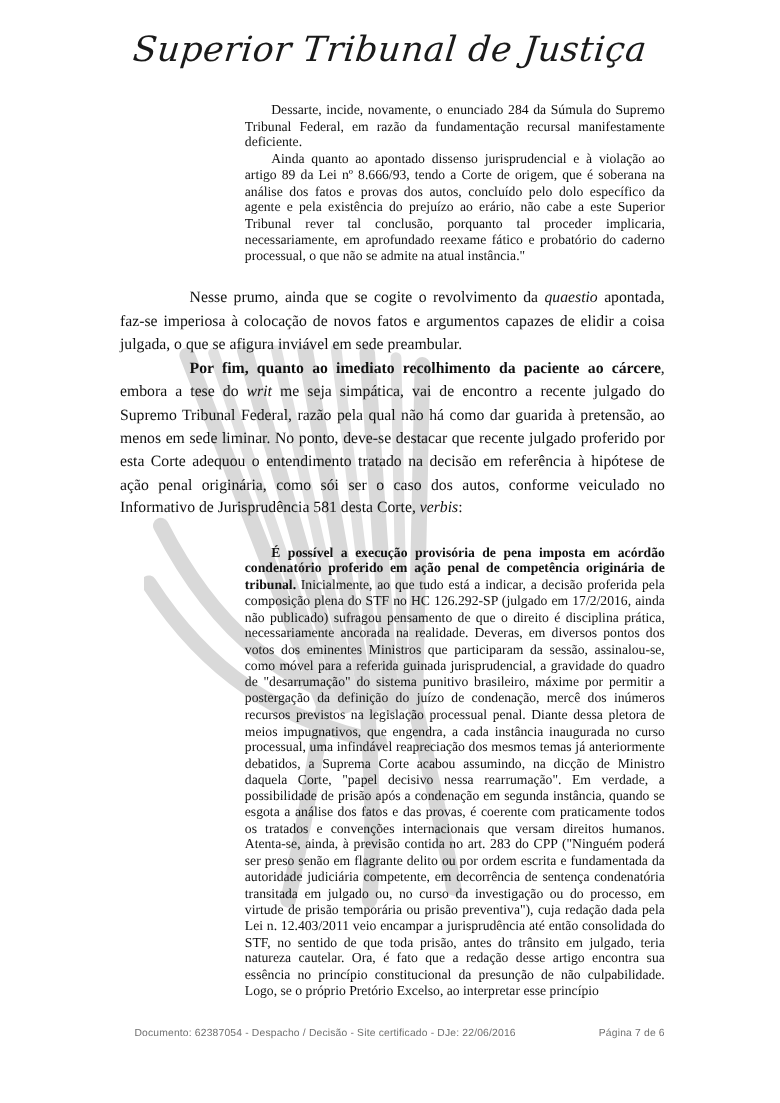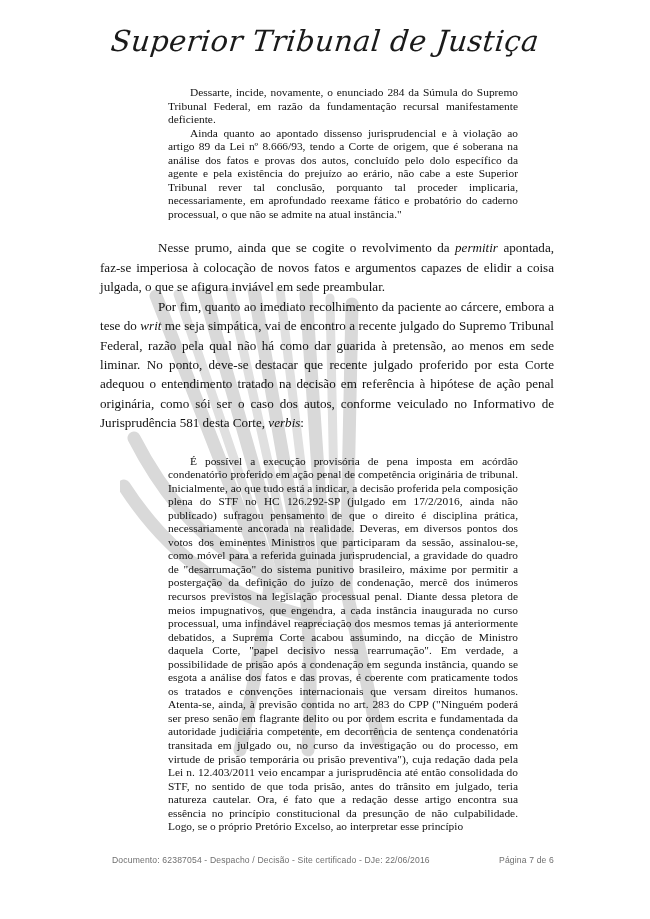--- a/index.html
+++ b/index.html
@@ -79,40 +79,40 @@
 
   p {
     margin: 0;
     text-align: justify;
     text-justify: inter-word;
     hyphens: none;
   }
 
   
   .quote-block {
-    margin-left: 68px;
+    margin-left: 104px;
     width: 350px;
     font-size: 11.4px;
     line-height: 13.55px;
     text-align: justify;
   }
   .quote-block p { text-align: justify; }
   .quote-block .first-ind { text-indent: 22px; }
 
   
   .body-par {
     font-size: 13.1px;
     line-height: 19.4px;
     text-align: justify;
   }
   .body-par.ind { text-indent: 58px; }
   .gap-md { height: 17px; }
   .gap-lg { height: 22px; }
 
-  b, .b { font-weight: normal; }
+  b, .b { font-weight: bold; }
   i, .i { font-style: italic; }
 
   
   .quote-head {
     text-indent: 38px;
     text-align: justify;
   }
 
   
   .footer {
@@ -179,21 +179,21 @@
     <div class="col">
 
       <div class="quote-block">
         <p class="first-ind">Dessarte, incide, novamente, o enunciado 284 da Súmula do Supremo Tribunal Federal, em razão da fundamentação recursal manifestamente deficiente.</p>
         <p class="first-ind">Ainda quanto ao apontado dissenso jurisprudencial e à violação ao artigo 89 da Lei nº 8.666/93, tendo a Corte de origem, que é soberana na análise dos fatos e provas dos autos, concluído pelo dolo específico da agente e pela existência do prejuízo ao erário, não cabe a este Superior Tribunal rever tal conclusão, porquanto tal proceder implicaria, necessariamente, em aprofundado reexame fático e probatório do caderno processual, o que não se admite na atual instância."</p>
       </div>
 
       <div class="gap-md"></div>
 
       <p class="body-par ind">
-        <span>Nesse prumo, ainda que se cogite o revolvimento da </span><i>permitir</i><span> apontada, faz-se imperiosa à colocação de novos fatos e argumentos capazes de elidir a coisa julgada, o que se afigura inviável em sede preambular.</span>
+        <span>Nesse prumo, ainda que se cogite o revolvimento da </span><i>quaestio</i><span> apontada, faz-se imperiosa à colocação de novos fatos e argumentos capazes de elidir a coisa julgada, o que se afigura inviável em sede preambular.</span>
       </p>
 
       <p class="body-par ind">
         <b>Por fim, quanto ao imediato recolhimento da paciente ao cárcere</b><span>, embora a tese do </span><i>writ</i><span> me seja simpática, vai de encontro a recente julgado do Supremo Tribunal Federal, razão pela qual não há como dar guarida à pretensão, ao menos em sede liminar. No ponto, deve-se destacar que recente julgado proferido por esta Corte adequou o entendimento tratado na decisão em referência à hipótese de ação penal originária, como sói ser o caso dos autos, conforme veiculado no Informativo de Jurisprudência 581 desta Corte, </span><i>verbis</i><span>:</span>
       </p>
 
       <div class="gap-lg"></div>
 
       <div class="quote-block">
         <p class="first-ind">

